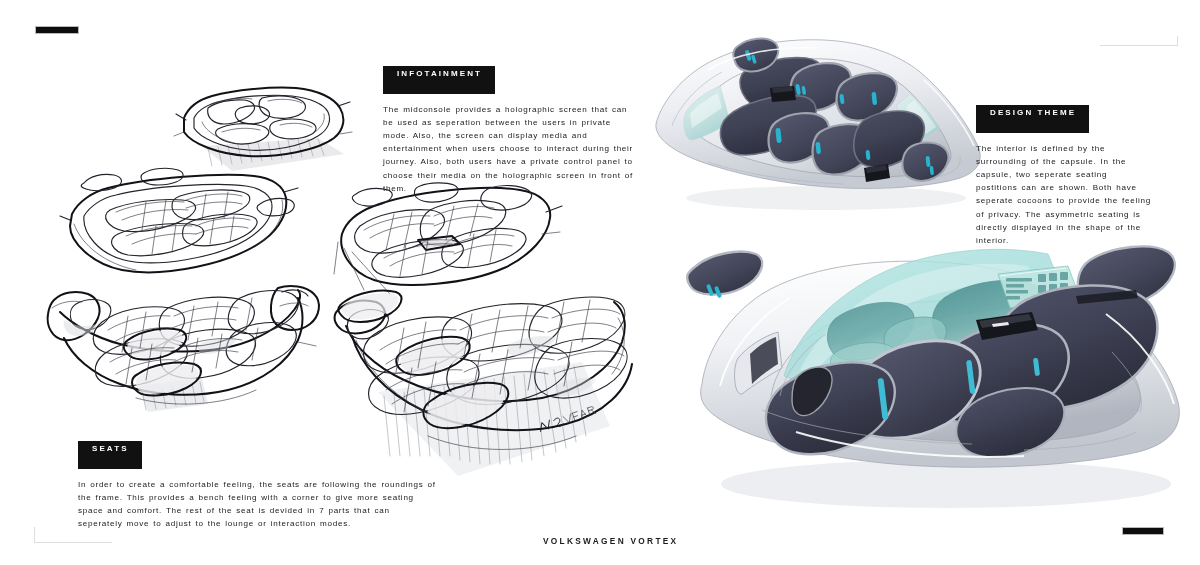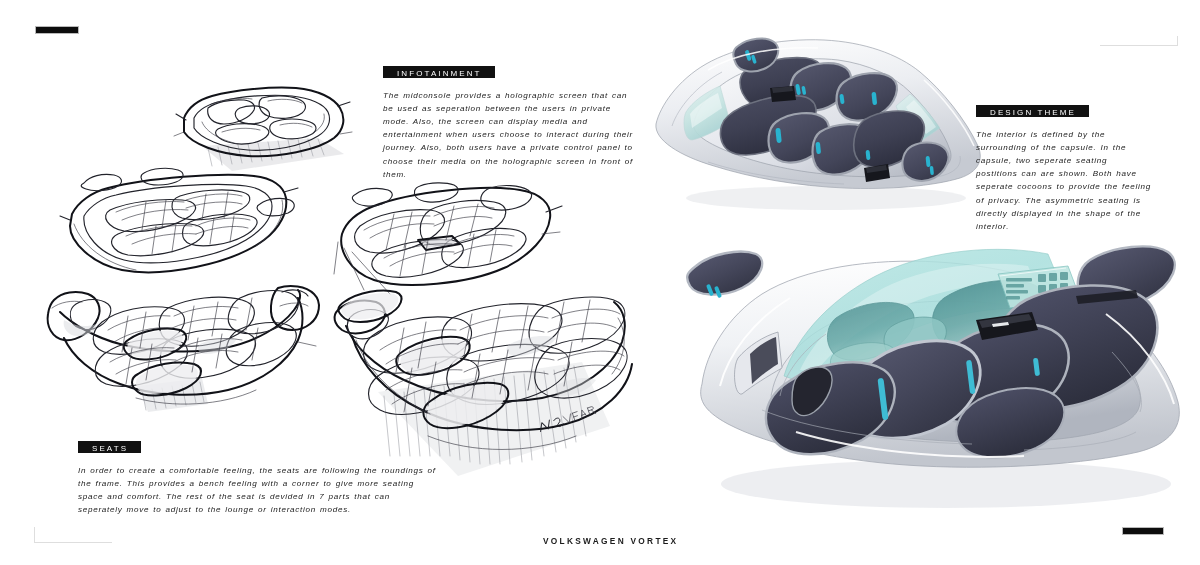--- a/index.html
+++ b/index.html
@@ -46,33 +46,32 @@
   
   .section {
     position: absolute;
   }
   .section-badge {
     display: inline-block;
     background: #111111;
     color: #ffffff;
     font-size: 8px;
     letter-spacing: 2.1px;
-    font-weight: 400;
-    padding: 4px 13px 0 14px;
+    font-weight: 700;
+    padding: 4px 13px 16px 14px;
     line-height: 1;
     white-space: nowrap;
   }
   .section-body {
     margin-top: 9px;
     font-size: 8.1px;
     line-height: 1.62;
     letter-spacing: 0.72px;
     color: #1b1b1b;
     word-spacing: 1.1px;
-    font-style: italic;
   }
 
   #sec-infotainment { left: 383px; top: 62px; width: 258px; }
   #sec-design-theme { left: 976px; top: 101px; width: 176px; }
   #sec-seats        { left: 78px;  top: 437px; width: 360px; }
 
   .footer-title {
     position: absolute;
     left: 543px;
     top: 536px;

